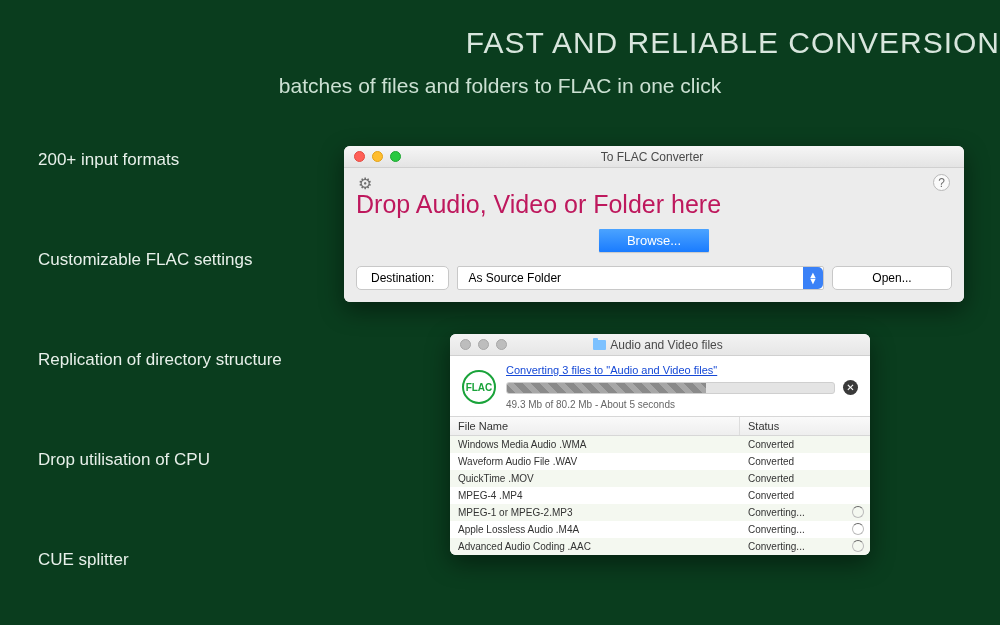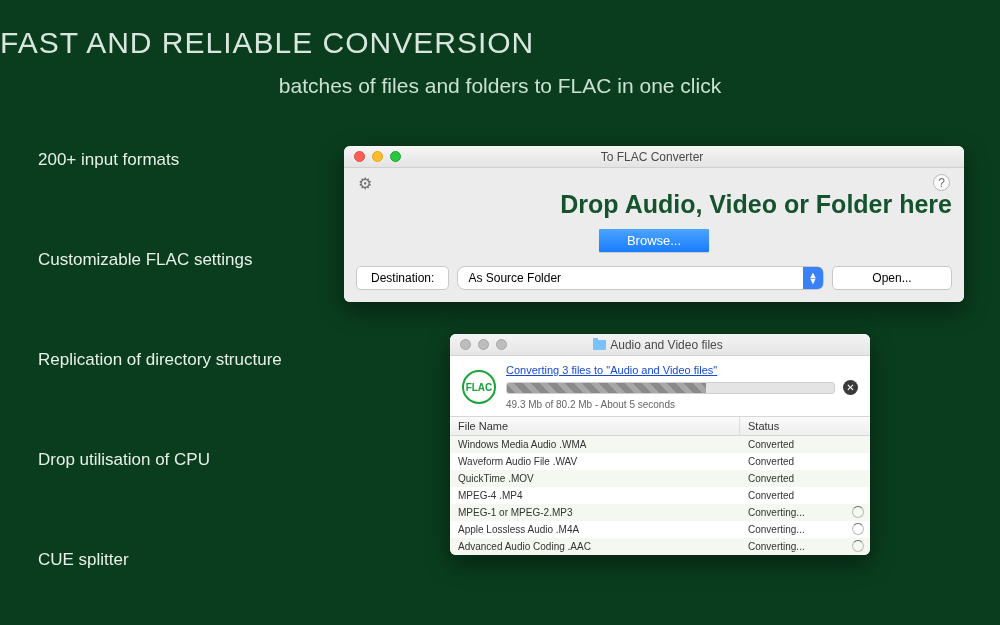--- a/index.html
+++ b/index.html
@@ -5,21 +5,21 @@
   * { box-sizing: border-box; margin: 0; padding: 0; }
   body {
     width: 1000px;
     height: 625px;
     background: #0a3d1e;
     font-family: -apple-system, "Helvetica Neue", Helvetica, Arial, sans-serif;
     overflow: hidden;
     position: relative;
   }
   .headline {
-    text-align: left;
+    text-align: right;
     color: #d8e6dd;
     font-size: 30px;
     font-weight: 300;
     letter-spacing: 1px;
     padding-top: 26px;
   }
   .subhead {
     text-align: center;
     color: #cbe0d2;
     font-size: 21px;
@@ -87,24 +87,24 @@
     border: 1px solid #b8b8b8;
     border-radius: 50%;
     font-size: 12px;
     color: #6e6e6e;
     text-align: center;
     line-height: 16px;
     cursor: pointer;
     background: #fafafa;
   }
   .drop-text {
-    text-align: right;
+    text-align: left;
     font-size: 25px;
-    font-weight: 700;
-    color: #14532d;
+    font-weight: 400;
+    color: #be185d;
     padding: 14px 0 10px 0;
   }
   .browse-btn {
     display: block;
     margin: 0 auto 14px auto;
     background: linear-gradient(#4ba3ff,#1a7cff);
     color: #fff;
     border: none;
     border-radius: 1px;
     font-size: 13px;
@@ -123,21 +123,21 @@
     font-size: 12px;
     padding: 3px 14px;
     cursor: pointer;
   }
   .dest-select {
     flex: 1;
     display: flex;
     align-items: center;
     background: #fff;
     border: 1px solid #c8c8c8;
-    border-radius: 8px;
+    border-radius: 2px;
     font-size: 12px;
     padding: 0 0 0 10px;
     height: 24px;
     position: relative;
     cursor: pointer;
   }
   .dest-select .chev {
     position: absolute;
     right: 0; top: 0;
     width: 20px; height: 100%;

